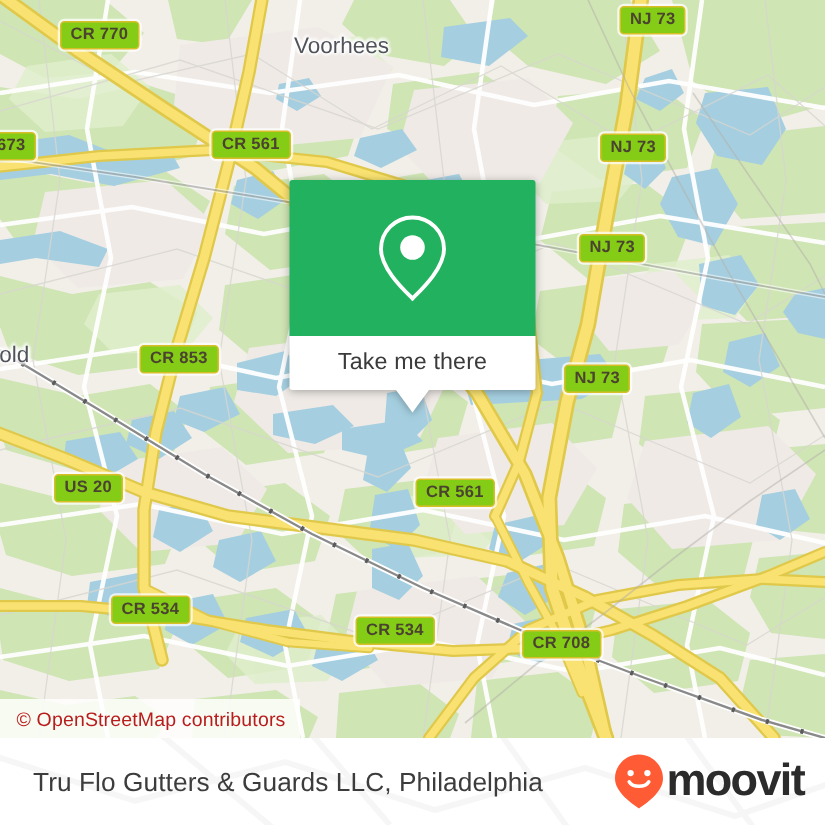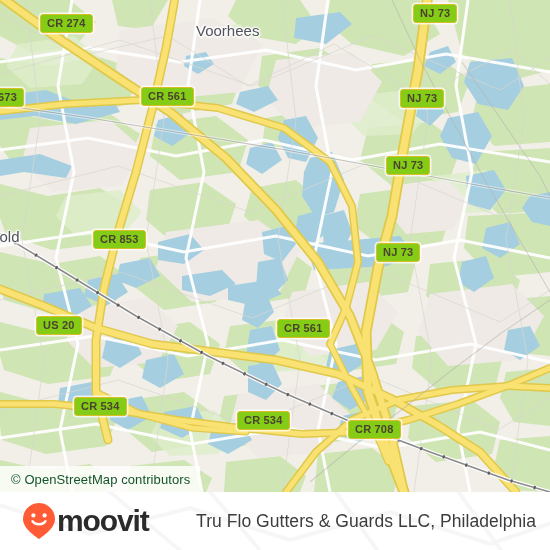--- a/index.html
+++ b/index.html
@@ -80,21 +80,21 @@
   }
 
   
   #attrib {
     position: absolute;
     left: 0; top: 466px;
     height: 26px;
     background: rgba(255,255,255,.82);
     display: flex; align-items: center;
     padding: 0 10px 0 11px;
-    color: #14532d;
+    color: #b91c1c;
     font-size: 13px;
     letter-spacing: .1px;
   }
 
   
   #footer {
     position: absolute;
     left: 0; top: 492px; width: 550px; height: 58px;
     background: #ffffff;
     overflow: hidden;
@@ -315,60 +315,72 @@
       <g fill="none" opacity=".5">
         <path d="M392,0 L420,60 L452,120 L486,182 L522,244 L550,292" stroke="#b4b0aa" stroke-width="1.1"></path>
         <path d="M550,300 L500,334 L452,370 L404,408 L356,444 L310,482" stroke="#b4b0aa" stroke-width="1.1"></path>
         <path d="M462,62 L500,118 L540,176 L550,196" stroke="#b4b0aa" stroke-width="1.1"></path>
       </g>
     </svg>
 
     <div class="place-label" style="left:168px; top:22px;padding-left:28px;">Voorhees</div>
     <div class="place-label" style="left:-8px; top:228px;">vold</div>
 
-    <div class="shield" style="left:40px;  top:14px;">CR 274</div>
+    <div class="shield" style="left:40px;  top:14px;">CR 770</div>
     <div class="shield" style="left:-9px;  top:88px;">673</div>
     <div class="shield" style="left:141px; top:87px;">CR 561</div>
     <div class="shield" style="left:93px;  top:230px;">CR 853</div>
     <div class="shield" style="left:36px;  top:316px;">US 20</div>
     <div class="shield" style="left:74px;  top:397px;">CR 534</div>
     <div class="shield" style="left:237px; top:411px;">CR 534</div>
     <div class="shield" style="left:277px; top:319px;">CR 561</div>
     <div class="shield" style="left:348px; top:420px;">CR 708</div>
     <div class="shield" style="left:413px; top:4px;">NJ 73</div>
     <div class="shield" style="left:400px; top:89px;">NJ 73</div>
     <div class="shield" style="left:386px; top:156px;">NJ 73</div>
     <div class="shield" style="left:376px; top:243px;">NJ 73</div>
 
+    <div id="popup">
+      <div id="popup-body">
+        <svg width="52" height="62" viewBox="0 0 52 62">
+          <path d="M26 4 C14.4 4 5 13.4 5 25 C5 38 20 52 26 58 C32 52 47 38 47 25 C47 13.4 37.6 4 26 4 Z" fill="none" stroke="#ffffff" stroke-width="2.6"></path>
+          <circle cx="26" cy="24" r="8.2" fill="#ffffff"></circle>
+        </svg>
+      </div>
+      <div id="popup-bar">
+        <span id="popup-bar-label">Take me there</span>
+        <div id="popup-tail"></div>
+      </div>
+    </div>
 
     <div id="attrib">
       <span>© OpenStreetMap contributors</span>
     </div>
   </div>
 
   <div id="footer">
     <svg id="footer-watermark" width="550" height="260" viewBox="0 0 550 260">
       <g stroke="#9a9a9a" stroke-width="4" fill="none">
         <path d="M-10,210 L90,242 L190,216 L290,248 L390,220 L490,252 L560,228"></path>
         <path d="M40,150 L110,200 L170,250 L230,300"></path>
         <path d="M160,140 L210,200 L260,258"></path>
         <path d="M300,150 L340,206 L380,262"></path>
         <path d="M430,160 L470,216 L510,270"></path>
         <path d="M-10,188 L120,172 L250,196 L380,174 L510,198 L560,186"></path>
       </g>
     </svg>
 
     <div id="footer-inner">
+      <div id="footer-title">Tru Flo Gutters &amp; Guards LLC, Philadelphia</div>
+
       <div id="brand">
         <svg width="34" height="38" viewBox="0 0 34 38">
           <path d="M17 1 C8.2 1 1 8.2 1 17 C1 26.5 13 34 17 37 C21 34 33 26.5 33 17 C33 8.2 25.8 1 17 1 Z" fill="#ff5b34"></path>
           <circle cx="11.4" cy="13.4" r="2.1" fill="#ffffff"></circle>
           <circle cx="22.6" cy="13.4" r="2.1" fill="#ffffff"></circle>
           <path d="M10.5 19.2 C12.8 23.2 21.2 23.2 23.5 19.2" fill="none" stroke="#ffffff" stroke-width="2.4" stroke-linecap="round"></path>
         </svg>
         <span id="brand-name">moovit</span>
       </div>
-
-      <div id="footer-title">Tru Flo Gutters &amp; Guards LLC, Philadelphia</div>
     </div>
   </div>
 
 </div>
 
 </body></html>

